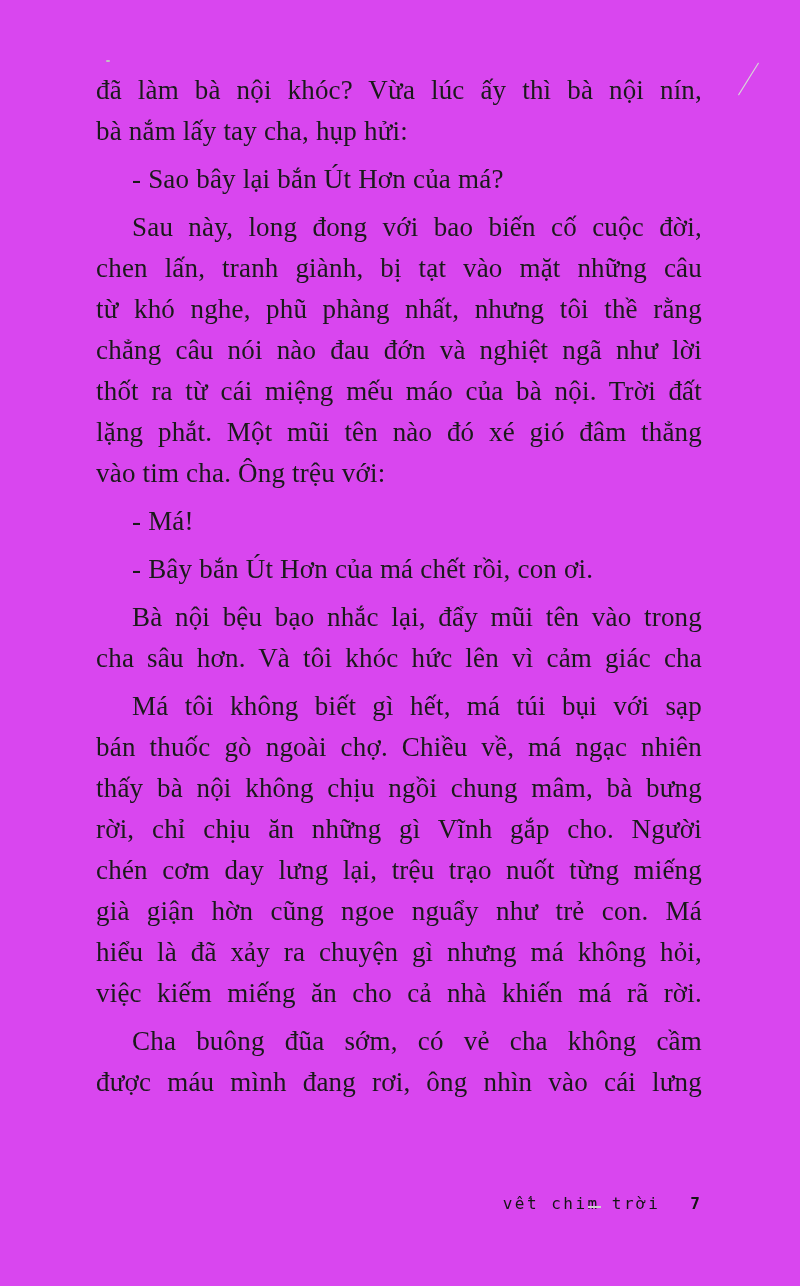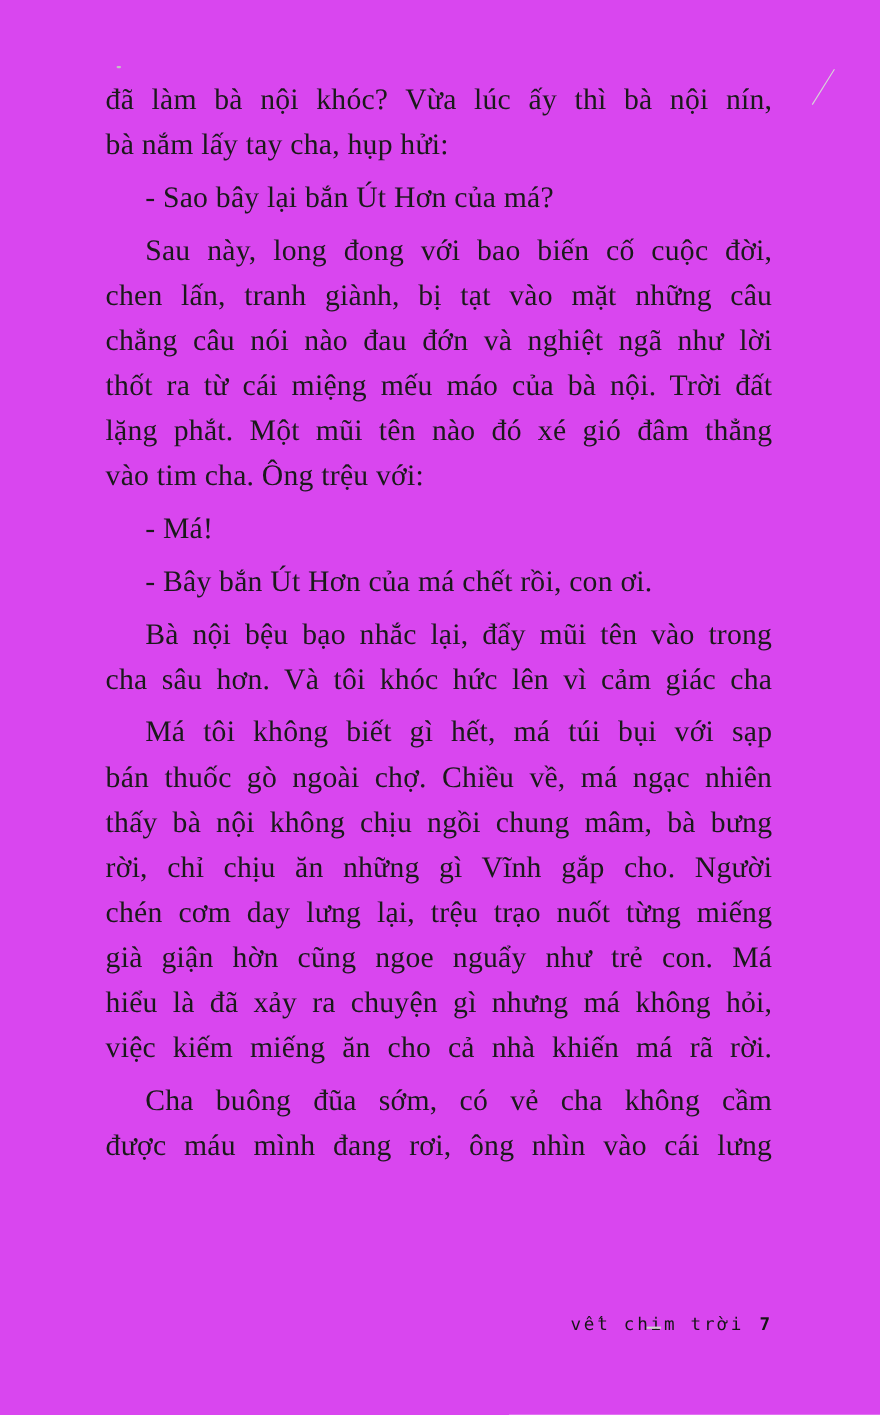--- a/index.html
+++ b/index.html
@@ -44,21 +44,21 @@
   }
   .line.first {
     padding-left: 36px;
   }
   .footer {
     position: absolute;
     top: 1194px;
     right: 100px;
     display: flex;
     align-items: flex-end;
-    gap: 14px;
+    gap: 30px;
     font-family: "DejaVu Sans Mono", "Liberation Mono", monospace;
     font-size: 16px;
     letter-spacing: 2.5px;
     color: #151515;
   }
   .footer .page-num {
     letter-spacing: 0;
     font-weight: 700;
   }
   
@@ -99,20 +99,21 @@
       <div class="para">
         <div class="line">đã làm bà nội khóc? Vừa lúc ấy thì bà nội nín,</div>
         <div class="line short">bà nắm lấy tay cha, hụp hửi:</div>
       </div>
       <div class="para">
         <div class="line first short">- Sao bây lại bắn Út Hơn của má?</div>
       </div>
       <div class="para">
         <div class="line first">Sau này, long đong với bao biến cố cuộc đời,</div>
         <div class="line">chen lấn, tranh giành, bị tạt vào mặt những câu</div>
+        <div class="line">từ khó nghe, phũ phàng nhất, nhưng tôi thề rằng</div>
         <div class="line">chẳng câu nói nào đau đớn và nghiệt ngã như lời</div>
         <div class="line">thốt ra từ cái miệng mếu máo của bà nội. Trời đất</div>
         <div class="line">lặng phắt. Một mũi tên nào đó xé gió đâm thẳng</div>
         <div class="line short">vào tim cha. Ông trệu với:</div>
       </div>
       <div class="para">
         <div class="line first short">- Má!</div>
       </div>
       <div class="para">
         <div class="line first short">- Bây bắn Út Hơn của má chết rồi, con ơi.</div>

